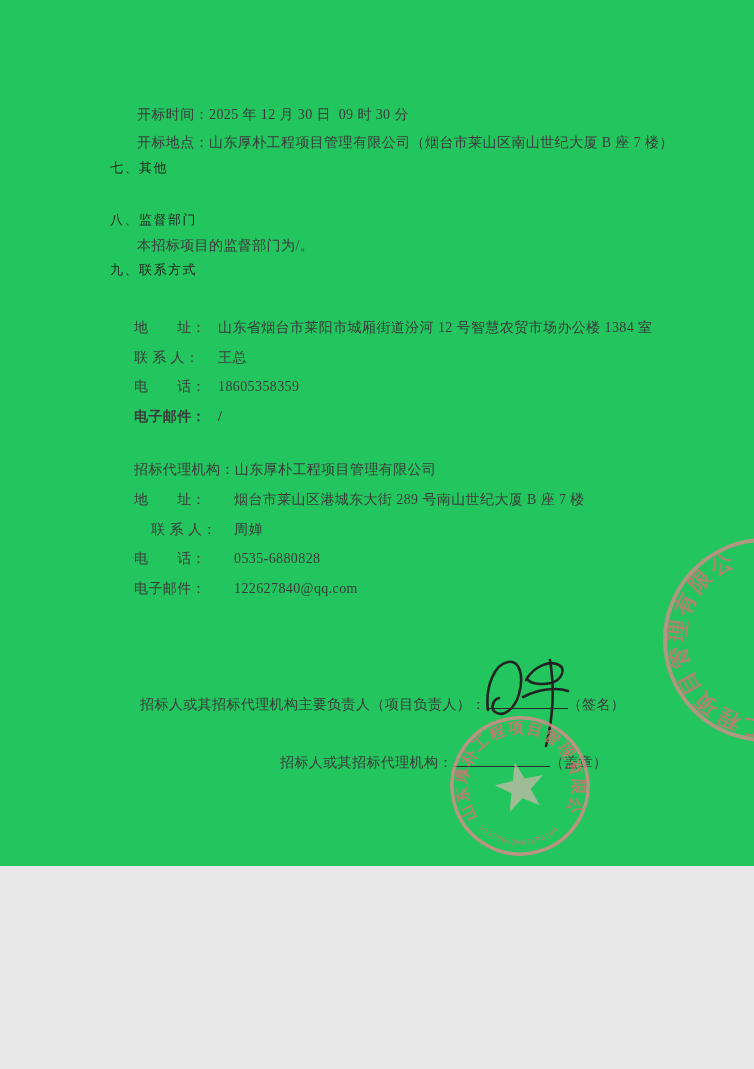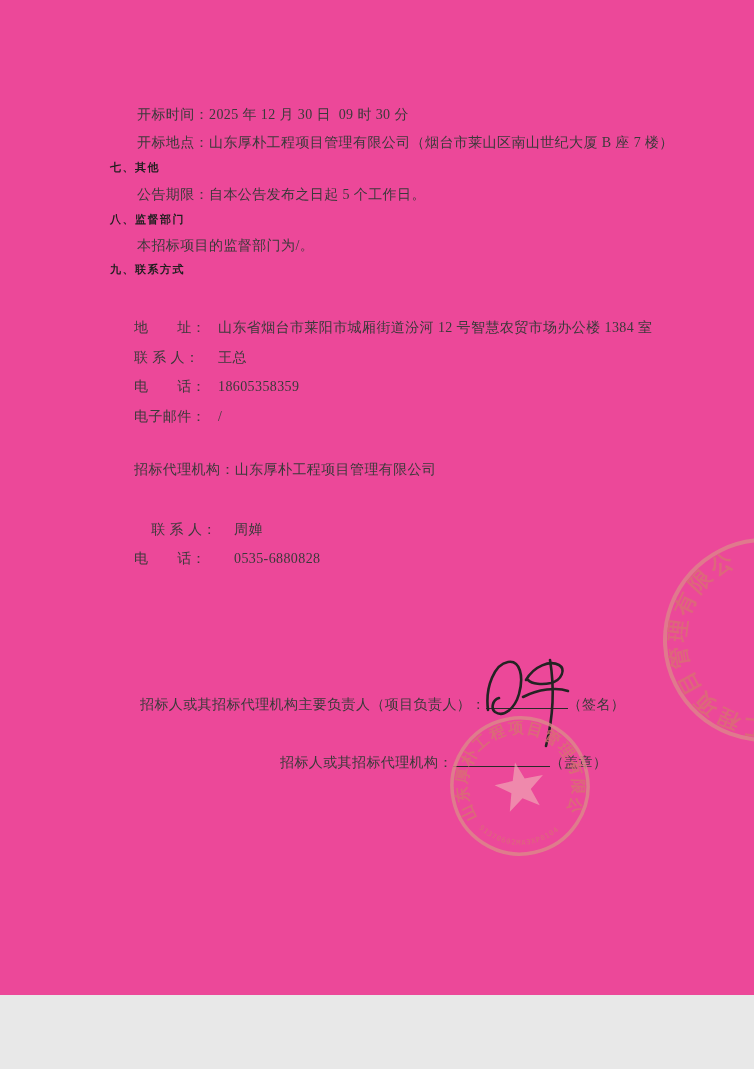--- a/index.html
+++ b/index.html
@@ -1,23 +1,23 @@
 <!DOCTYPE html>
 <html><head>
 <meta charset="utf-8">
 <style>
   html,body{margin:0;padding:0;background:#e8e8e8;}
   .page{
-    position:relative;width:754px;height:995px;background:#ec4899;
+    position:relative;width:754px;height:866px;background:#22c55e;
     overflow:hidden;margin:0 auto;
     font-family:"Liberation Serif","DejaVu Serif",serif;
     color:#3a3a3a;
   }
   .line{position:absolute;font-size:14px;letter-spacing:.4px;white-space:pre;line-height:17px;}
-  .heading{font-weight:bold;color:#1f1f1f;font-size:11px;letter-spacing:1.5px;}
+  .heading{font-weight:normal;color:#1f1f1f;font-size:13px;letter-spacing:1.5px;}
   .lbl{display:inline-block;white-space:pre;}
   .w84{width:84px;}
   .w100{width:100px;}
   .uline{display:inline-block;border-bottom:1.5px solid #2b2b2b;vertical-align:baseline;}
   .ulA{width:82px;}
   .ulB{width:97px;}
   .stamp{position:absolute;pointer-events:none;}
   .stamp svg{display:block;}
   .stamp-main{left:447px;top:713px;width:146px;height:146px;transform:rotate(-12deg);opacity:.8;}
   .stamp-edge{left:650px;top:525px;width:230px;height:230px;transform:rotate(222deg);opacity:.75;}
@@ -36,43 +36,44 @@
 </head>
 <body>
 
 <div class="page">
 
   <div class="line" style="left:137px;top:106px;"><span class="lbl">开标时间：</span><span>2025 年 12 月 30 日  09 时 30 分</span></div>
 
   <div class="line" style="left:137px;top:134px;"><span class="lbl">开标地点：</span><span>山东厚朴工程项目管理有限公司（烟台市莱山区南山世纪大厦 B 座 7 楼）</span></div>
 
   <div class="line heading" style="left:110px;top:159px;">七、其他</div>
-  <div class="line" style="left:137px;top:186px;">公告期限：自本公告发布之日起 5 个工作日。</div>
 
   <div class="line heading" style="left:110px;top:211px;">八、监督部门</div>
   <div class="line" style="left:137px;top:237px;">本招标项目的监督部门为/。</div>
 
   <div class="line heading" style="left:110px;top:261px;">九、联系方式</div>
 
 
   <div class="line" style="left:134px;top:319px;"><span class="lbl w84">地　　址：</span><span>山东省烟台市莱阳市城厢街道汾河 12 号智慧农贸市场办公楼 1384 室</span></div>
 
   <div class="line" style="left:134px;top:349px;"><span class="lbl w84">联 系 人：</span><span>王总</span></div>
 
   <div class="line" style="left:134px;top:378px;"><span class="lbl w84">电　　话：</span><span>18605358359</span></div>
 
-  <div class="line" style="left:134px;top:408px;"><span class="lbl w84">电子邮件：</span><span>/</span></div>
+  <div class="line" style="left:134px;top:408px;font-weight:bold;"><span class="lbl w84">电子邮件：</span><span>/</span></div>
 
   <div class="line" style="left:134px;top:461px;"><span class="lbl">招标代理机构：</span><span>山东厚朴工程项目管理有限公司</span></div>
 
+  <div class="line" style="left:134px;top:491px;"><span class="lbl w100">地　　址：</span><span>烟台市莱山区港城东大街 289 号南山世纪大厦 B 座 7 楼</span></div>
 
   <div class="line" style="left:134px;top:521px;text-align:center;"><span class="lbl w100">联 系 人：</span><span>周婵</span></div>
 
   <div class="line" style="left:134px;top:550px;"><span class="lbl w100">电　　话：</span><span>0535-6880828</span></div>
 
+  <div class="line" style="left:134px;top:580px;"><span class="lbl w100">电子邮件：</span><span>122627840@qq.com</span></div>
 
   <div class="line" style="left:280px;top:754px;"><span>招标人或其招标代理机构：</span><span class="uline ulB"></span><span>（盖章）</span></div>
 
   <div class="line" style="left:140px;top:696px;"><span>招标人或其招标代理机构主要负责人（项目负责人）：</span><span class="uline ulA"></span><span>（签名）</span></div>
 
   <svg class="signature-svg" viewBox="0 0 95 100" aria-label="handwritten signature">
     <path class="sig-stroke" d="M10,58 C7,34 17,12 30,10 C42,8 46,24 41,42 C37,56 26,66 17,60 C13,57 14,48 21,46"></path>
     <path class="sig-stroke" d="M48,28 C56,14 72,8 81,13 C88,17 84,28 73,31 C64,33 54,32 50,28"></path>
     <path class="sig-stroke" d="M45,45 C60,37 79,35 90,39"></path>
     <path class="sig-stroke" d="M72,8 C76,32 76,62 68,94"></path>

